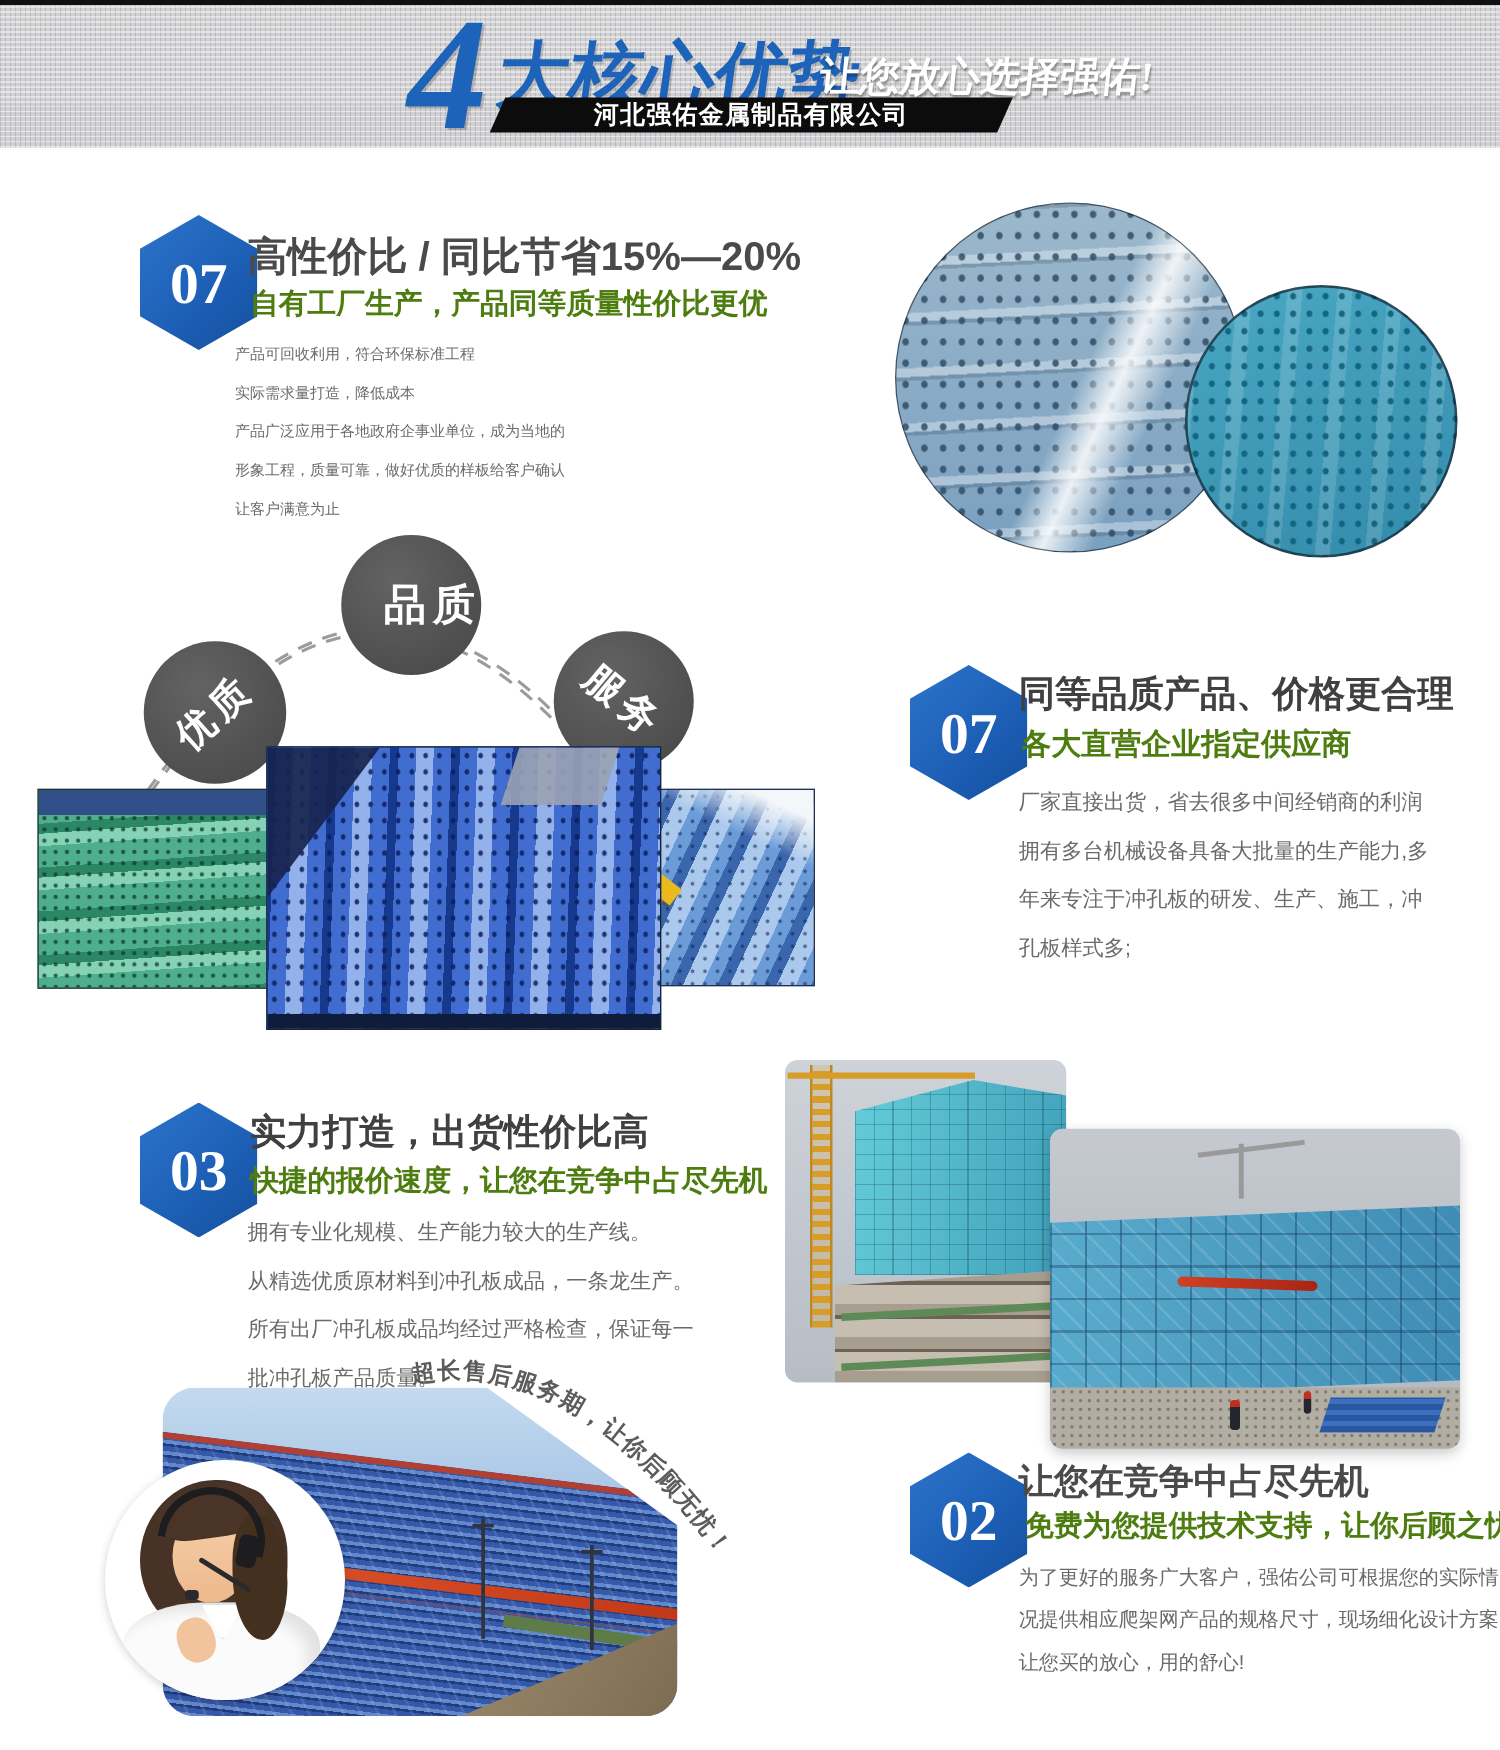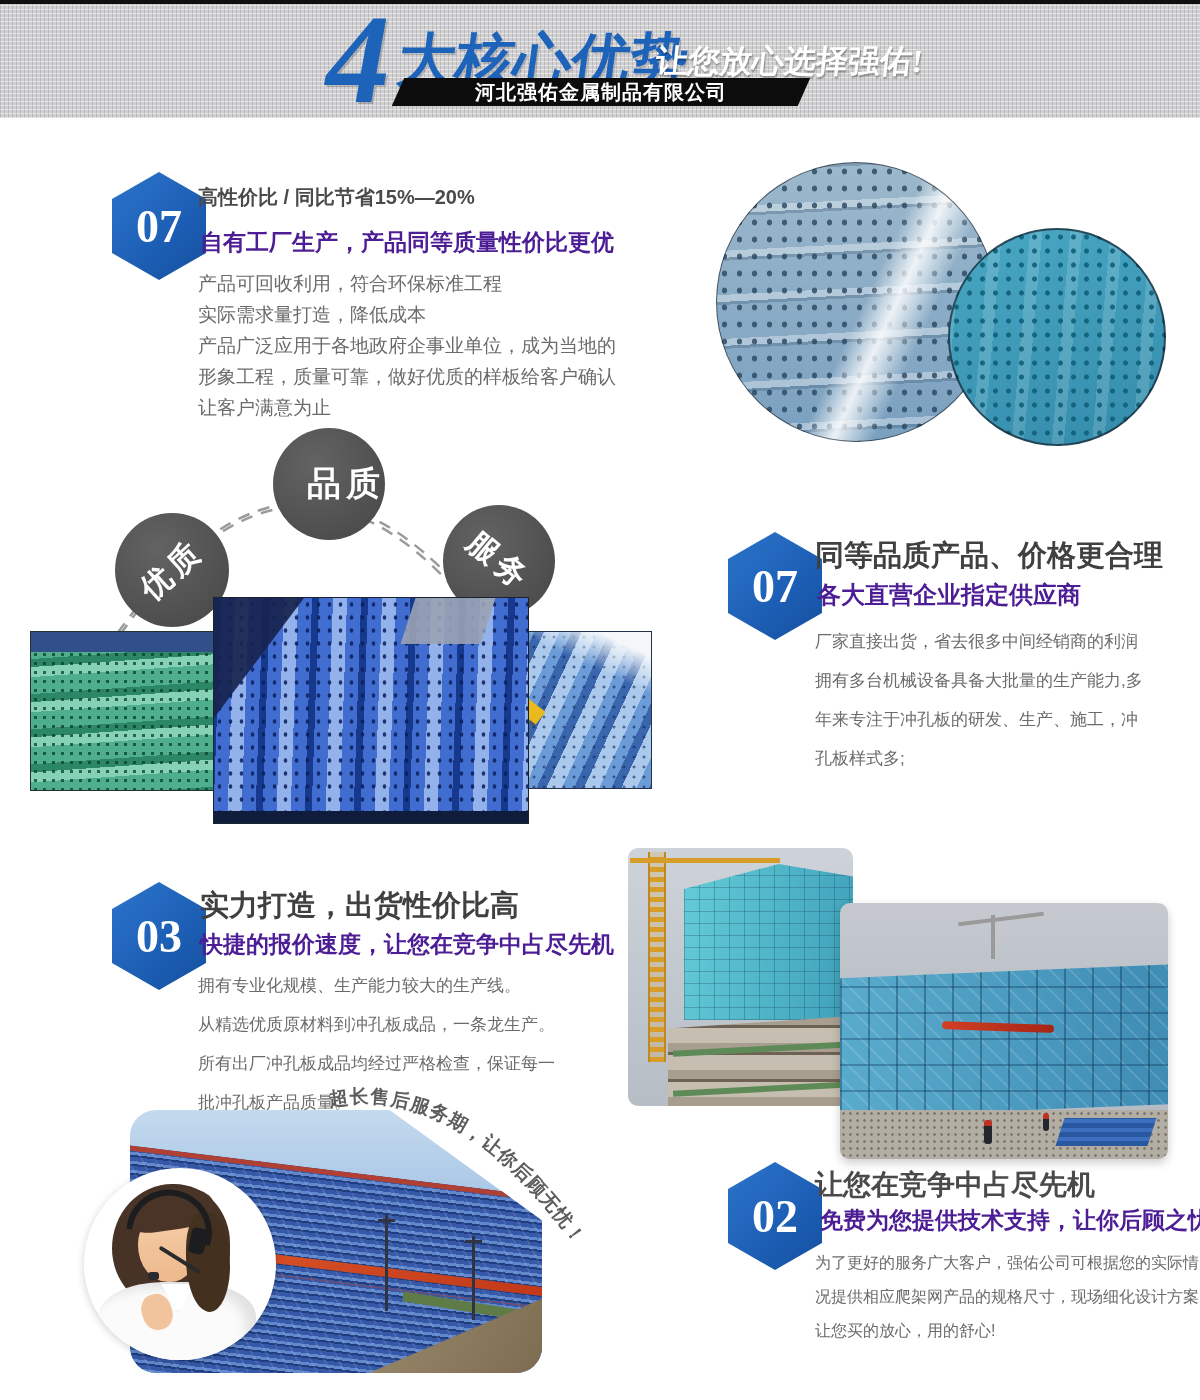--- a/index.html
+++ b/index.html
@@ -24,26 +24,26 @@
     font-size:20px;font-weight:bold;color:#fff;letter-spacing:1px;}
 
   
   .hex{width:94px;height:108px;clip-path:polygon(50% 0,100% 25%,100% 75%,50% 100%,0 75%,0 25%);
     background:linear-gradient(135deg,#2d74cc 0%,#1c5eb4 55%,#14folie 100%);
     background:linear-gradient(135deg,#2d74cc 0%,#1c5eb4 60%,#154f9e 100%);
     display:flex;align-items:center;justify-content:center;}
   .hex span{font:bold 46px "Liberation Serif",serif;color:#fff;}
   .title-sans{font-weight:bold;color:#4a4a4a;white-space:nowrap;}
   .title-serif{font-family:"Liberation Serif",serif;font-weight:bold;color:#404040;white-space:nowrap;}
-  .subtitle{font-family:Liberation Sans, sans-serif;font-weight:bold;color:#4c1d95;white-space:nowrap;}
+  .subtitle{font-family:Liberation Sans, sans-serif;font-weight:bold;color:#4d7c0f;white-space:nowrap;}
   .body-text{color:#6b6b6b;white-space:pre-line;}
 
-  #hex1{left:112px;top:172px;} #s1-title{left:198px;top:184px;font-size:20px;}
+  #hex1{left:112px;top:172px;} #s1-title{left:198px;top:184px;font-size:32px;}
   #s1-sub{left:200px;top:227px;font-size:23px;}
-  #s1-body{left:198px;top:268px;width:460px;font-size:19px;line-height:31px;}
+  #s1-body{left:188px;top:268px;width:460px;font-size:12px;line-height:31px;}
 
   #hex2{left:728px;top:532px;} #s2-title{left:815px;top:536px;font-size:29px;}
   #s2-sub{left:817px;top:579px;font-size:24px;}
   #s2-body{left:815px;top:622px;width:392px;font-size:17px;line-height:39px;}
 
   #hex3{left:112px;top:882px;} #s3-title{left:200px;top:886px;font-size:29px;}
   #s3-sub{left:200px;top:929px;font-size:23px;}
   #s3-body{left:198px;top:966px;width:468px;font-size:17px;line-height:39px;}
 
   #hex4{left:728px;top:1162px;} #s4-title{left:815px;top:1166px;font-size:28px;}

